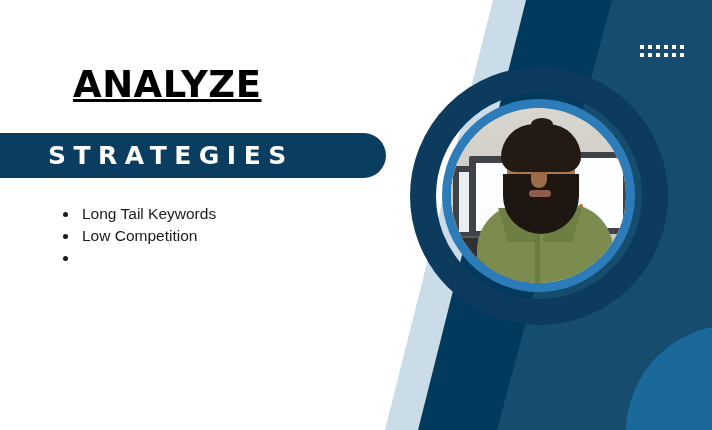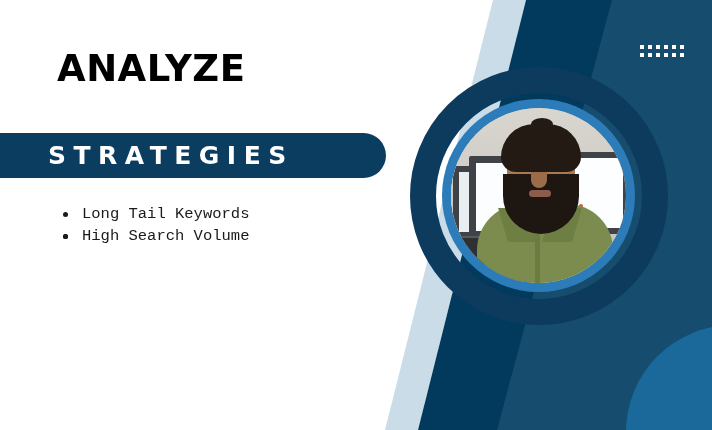--- a/index.html
+++ b/index.html
@@ -27,29 +27,30 @@
   }
 
   
   .title-block {
     position: absolute;
     left: 0;
     top: 48px;
     width: 400px;
   }
   .title-line {
-    margin: 0;
+    margin: 16px;
     padding: 0 0 0 57px;
     font-family: "DejaVu Sans", sans-serif;
     font-weight: bold;
     font-size: 37px;
     line-height: 42px;
     letter-spacing: 0.5px;
     color: #000000;
     white-space: nowrap;
+    text-decoration: underline;
   }
 
   .strategies-pill {
     position: absolute;
     left: -28px;
     top: 133px;
     width: 414px;
     height: 45px;
     background: #0a3d5f;
     border-radius: 23px;
@@ -70,21 +71,21 @@
     position: absolute;
     left: 57px;
     top: 203px;
     margin: 0;
     padding: 0;
     list-style: none;
   }
   .bullets li {
     position: relative;
     padding-left: 25px;
-    font-family: Liberation Mono, monospace;
+    font-family: Liberation Sans, sans-serif;
     font-size: 15.5px;
     line-height: 22px;
     color: #1a1a1a;
     white-space: nowrap;
   }
   .bullets li .dot {
     position: absolute;
     left: 6px;
     top: 9px;
     width: 5px;
@@ -314,20 +315,20 @@
     <span class="strategies-text">STRATEGIES</span>
   </div>
 
   <ul class="bullets">
     <li>
       <span class="dot"></span>
       <span>Long Tail Keywords</span>
     </li>
     <li>
       <span class="dot"></span>
+      <span>Low Competition</span>
     </li>
     <li>
       <span class="dot"></span>
-      <span>High Search Volume</span>
     </li>
   </ul>
 
 </div>
 
 </body></html>

